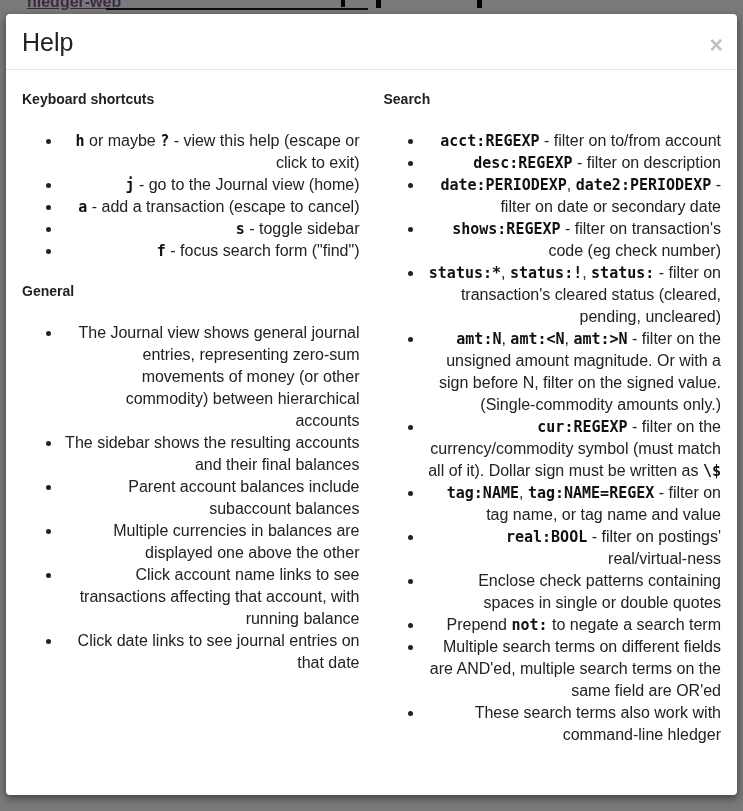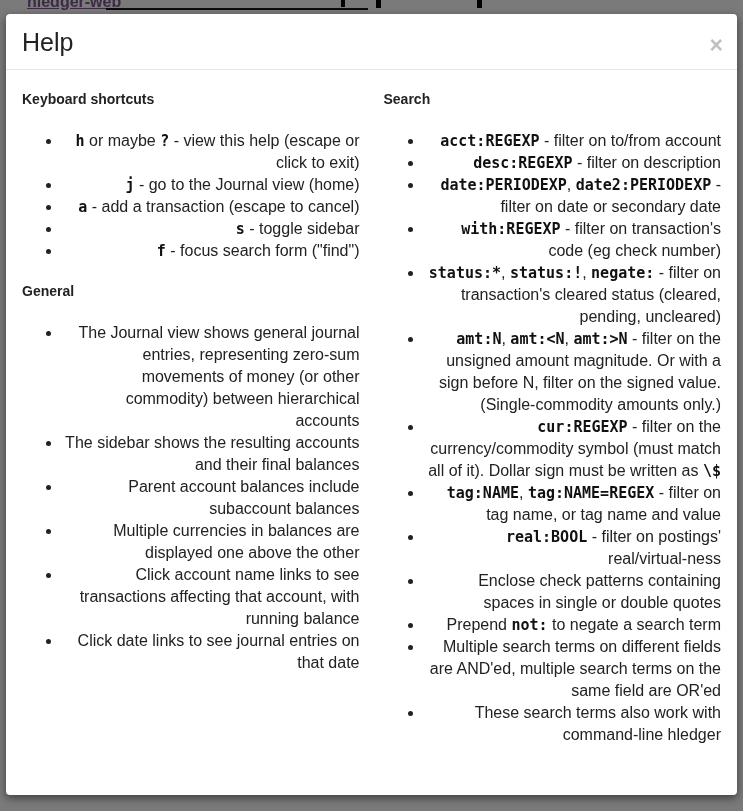--- a/index.html
+++ b/index.html
@@ -95,22 +95,22 @@
           <li><span>Click account name links to see transactions affecting that account, with running balance</span></li>
           <li><span>Click date links to see journal entries on that date</span></li>
         </ul>
       </div>
     <div class="help-col">
         <h4 class="section-heading">Search</h4>
         <ul class="help-list">
           <li><span class="code">acct:REGEXP</span><span> - filter on to/from account</span></li>
           <li><span class="code">desc:REGEXP</span><span> - filter on description</span></li>
           <li><span class="code">date:PERIODEXP</span><span>, </span><span class="code">date2:PERIODEXP</span><span> - filter on date or secondary date</span></li>
-          <li><span class="code">with:REGEXP</span><span> - filter on transaction's code (eg check number)</span></li>
-          <li><span class="code">status:*</span><span>, </span><span class="code">status:!</span><span>, </span><span class="code">negate:</span><span> - filter on transaction's cleared status (cleared, pending, uncleared)</span></li>
+          <li><span class="code">shows:REGEXP</span><span> - filter on transaction's code (eg check number)</span></li>
+          <li><span class="code">status:*</span><span>, </span><span class="code">status:!</span><span>, </span><span class="code">status:</span><span> - filter on transaction's cleared status (cleared, pending, uncleared)</span></li>
           <li><span class="code">amt:N</span><span>, </span><span class="code">amt:&lt;N</span><span>, </span><span class="code">amt:&gt;N</span><span> - filter on the unsigned amount magnitude. Or with a sign before N, filter on the signed value. (Single-commodity amounts only.)</span></li>
           <li><span class="code">cur:REGEXP</span><span> - filter on the currency/commodity symbol (must match all of it). Dollar sign must be written as </span><span class="code">\$</span></li>
           <li><span class="code">tag:NAME</span><span>, </span><span class="code">tag:NAME=REGEX</span><span> - filter on tag name, or tag name and value</span></li>
           <li><span class="code">real:BOOL</span><span> - filter on postings' real/virtual-ness</span></li>
           <li><span>Enclose check patterns containing spaces in single or double quotes</span></li>
           <li><span>Prepend </span><span class="code">not:</span><span> to negate a search term</span></li>
           <li><span>Multiple search terms on different fields are AND'ed, multiple search terms on the same field are OR'ed</span></li>
           <li><span>These search terms also work with command-line hledger</span></li>
         </ul>
       </div>

